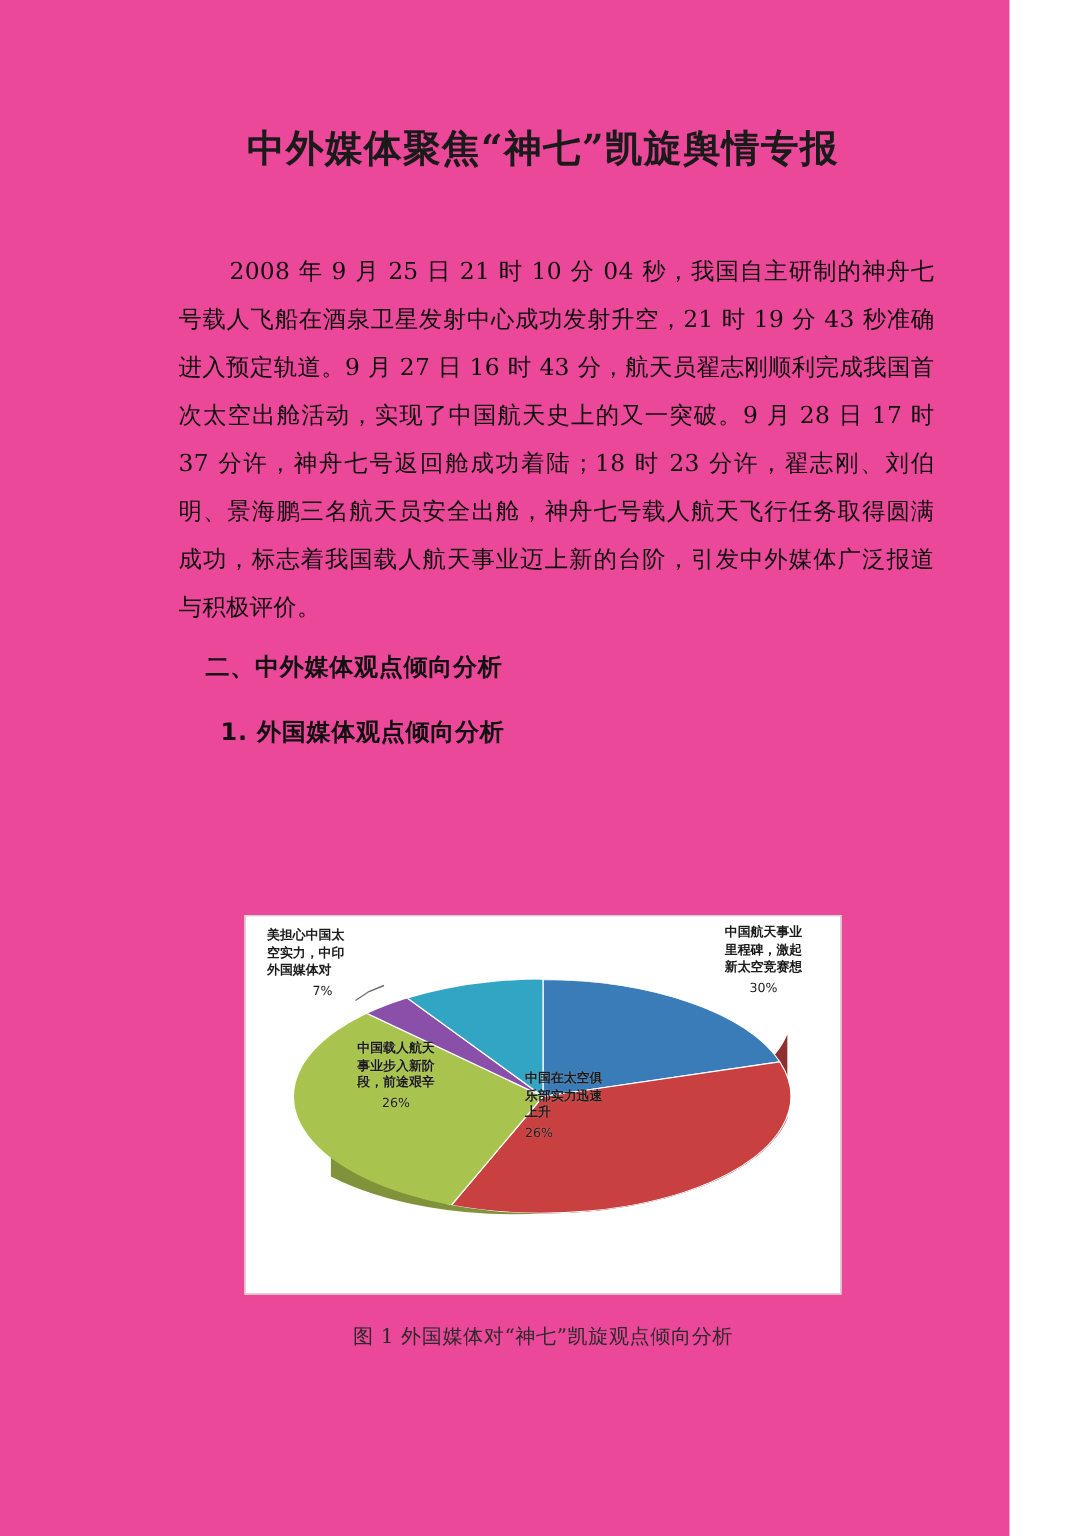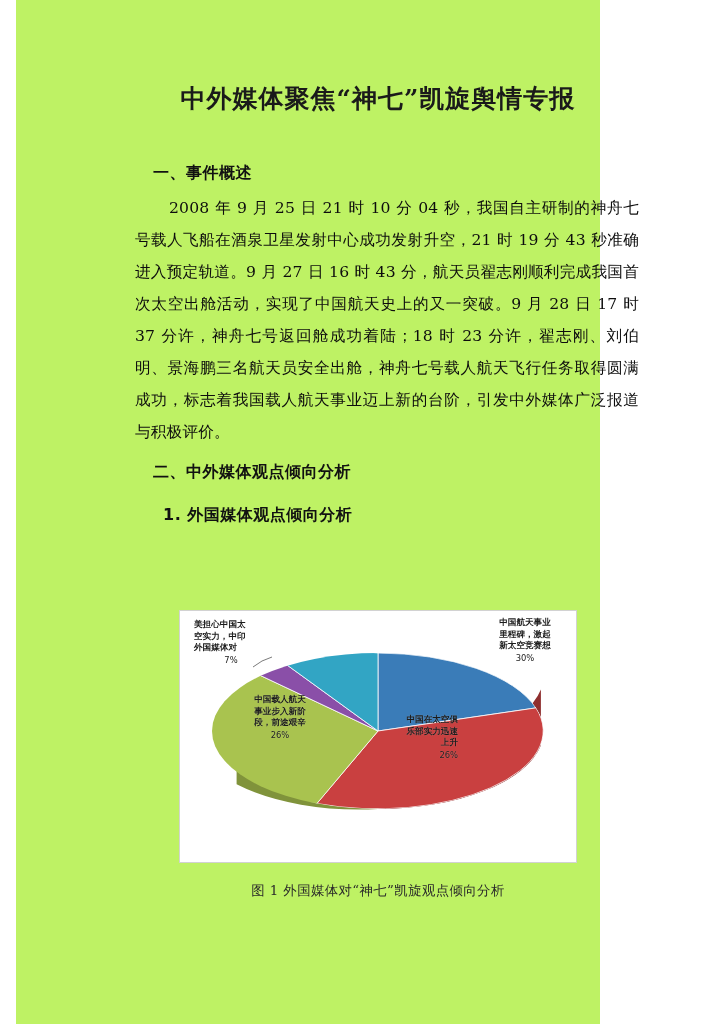--- a/index.html
+++ b/index.html
@@ -11,24 +11,24 @@
     height: 1024px;
     background: #ffffff;
     font-family: "DejaVu Serif", "Liberation Serif", serif;
     color: #000000;
     overflow: hidden;
     position: relative;
   }
 
   .page {
     position: absolute;
-    left: 16px; top: 0;
-    width: 584px;
+    left: 0; top: 0;
+    width: 673px;
     height: 1024px;
-    background: #bef264;
+    background: #ec4899;
   }
 
   
   .doc-title {
     position: absolute;
     left: 0;
     top: 82px;
     width: 724px;
     text-align: center;
     font-family: "DejaVu Serif", "Liberation Serif", serif;
@@ -130,21 +130,21 @@
     display: block;
     font-weight: normal;
     font-size: 8.4px;
     padding-top: 1px;
   }
 
   .lbl-blue   { left: 296px; top: 6px;   width: 98px; text-align: center;}
   .lbl-purple { left: 4px;   top: 8px;   width: 98px; text-align: left; padding-left: 10px;}
   .lbl-cyan   { left: 128px; top: 7px;   width: 96px; text-align: center;}
   .lbl-green  { left: 52px;  top: 83px;  width: 96px; }
-  .lbl-red    { left: 186px; top: 103px; width: 92px; text-align: right;}
+  .lbl-red    { left: 186px; top: 103px; width: 92px; text-align: left;}
 
   .leader-line {
     position: absolute;
     left: 0; top: 0;
     pointer-events: none;
   }
 
   
   .figure-caption {
     position: absolute;
@@ -159,21 +159,20 @@
   }
 </style>
 </head>
 <body>
 
 <div class="page">
 
   <div class="doc-title">中外媒体聚焦“神七”凯旋舆情专报</div>
 
   <div class="body-block">
-    <div class="heading-1">一、事件概述</div>
     <p class="para">2008 年 9 月 25 日 21 时 10 分 04 秒，我国自主研制的神舟七号载人飞船在酒泉卫星发射中心成功发射升空，21 时 19 分 43 秒准确进入预定轨道。9 月 27 日 16 时 43 分，航天员翟志刚顺利完成我国首次太空出舱活动，实现了中国航天史上的又一突破。9 月 28 日 17 时 37 分许，神舟七号返回舱成功着陆；18 时 23 分许，翟志刚、刘伯明、景海鹏三名航天员安全出舱，神舟七号载人航天飞行任务取得圆满成功，标志着我国载人航天事业迈上新的台阶，引发中外媒体广泛报道与积极评价。</p>
     <div class="heading-2">二、中外媒体观点倾向分析</div>
     <div class="heading-3">1. 外国媒体观点倾向分析</div>
   </div>
 
   <div class="chart-frame">
     <div class="chart-inner">
 
       <svg class="chart-svg" width="396" height="251" viewBox="0 0 396 251">
         <defs>

